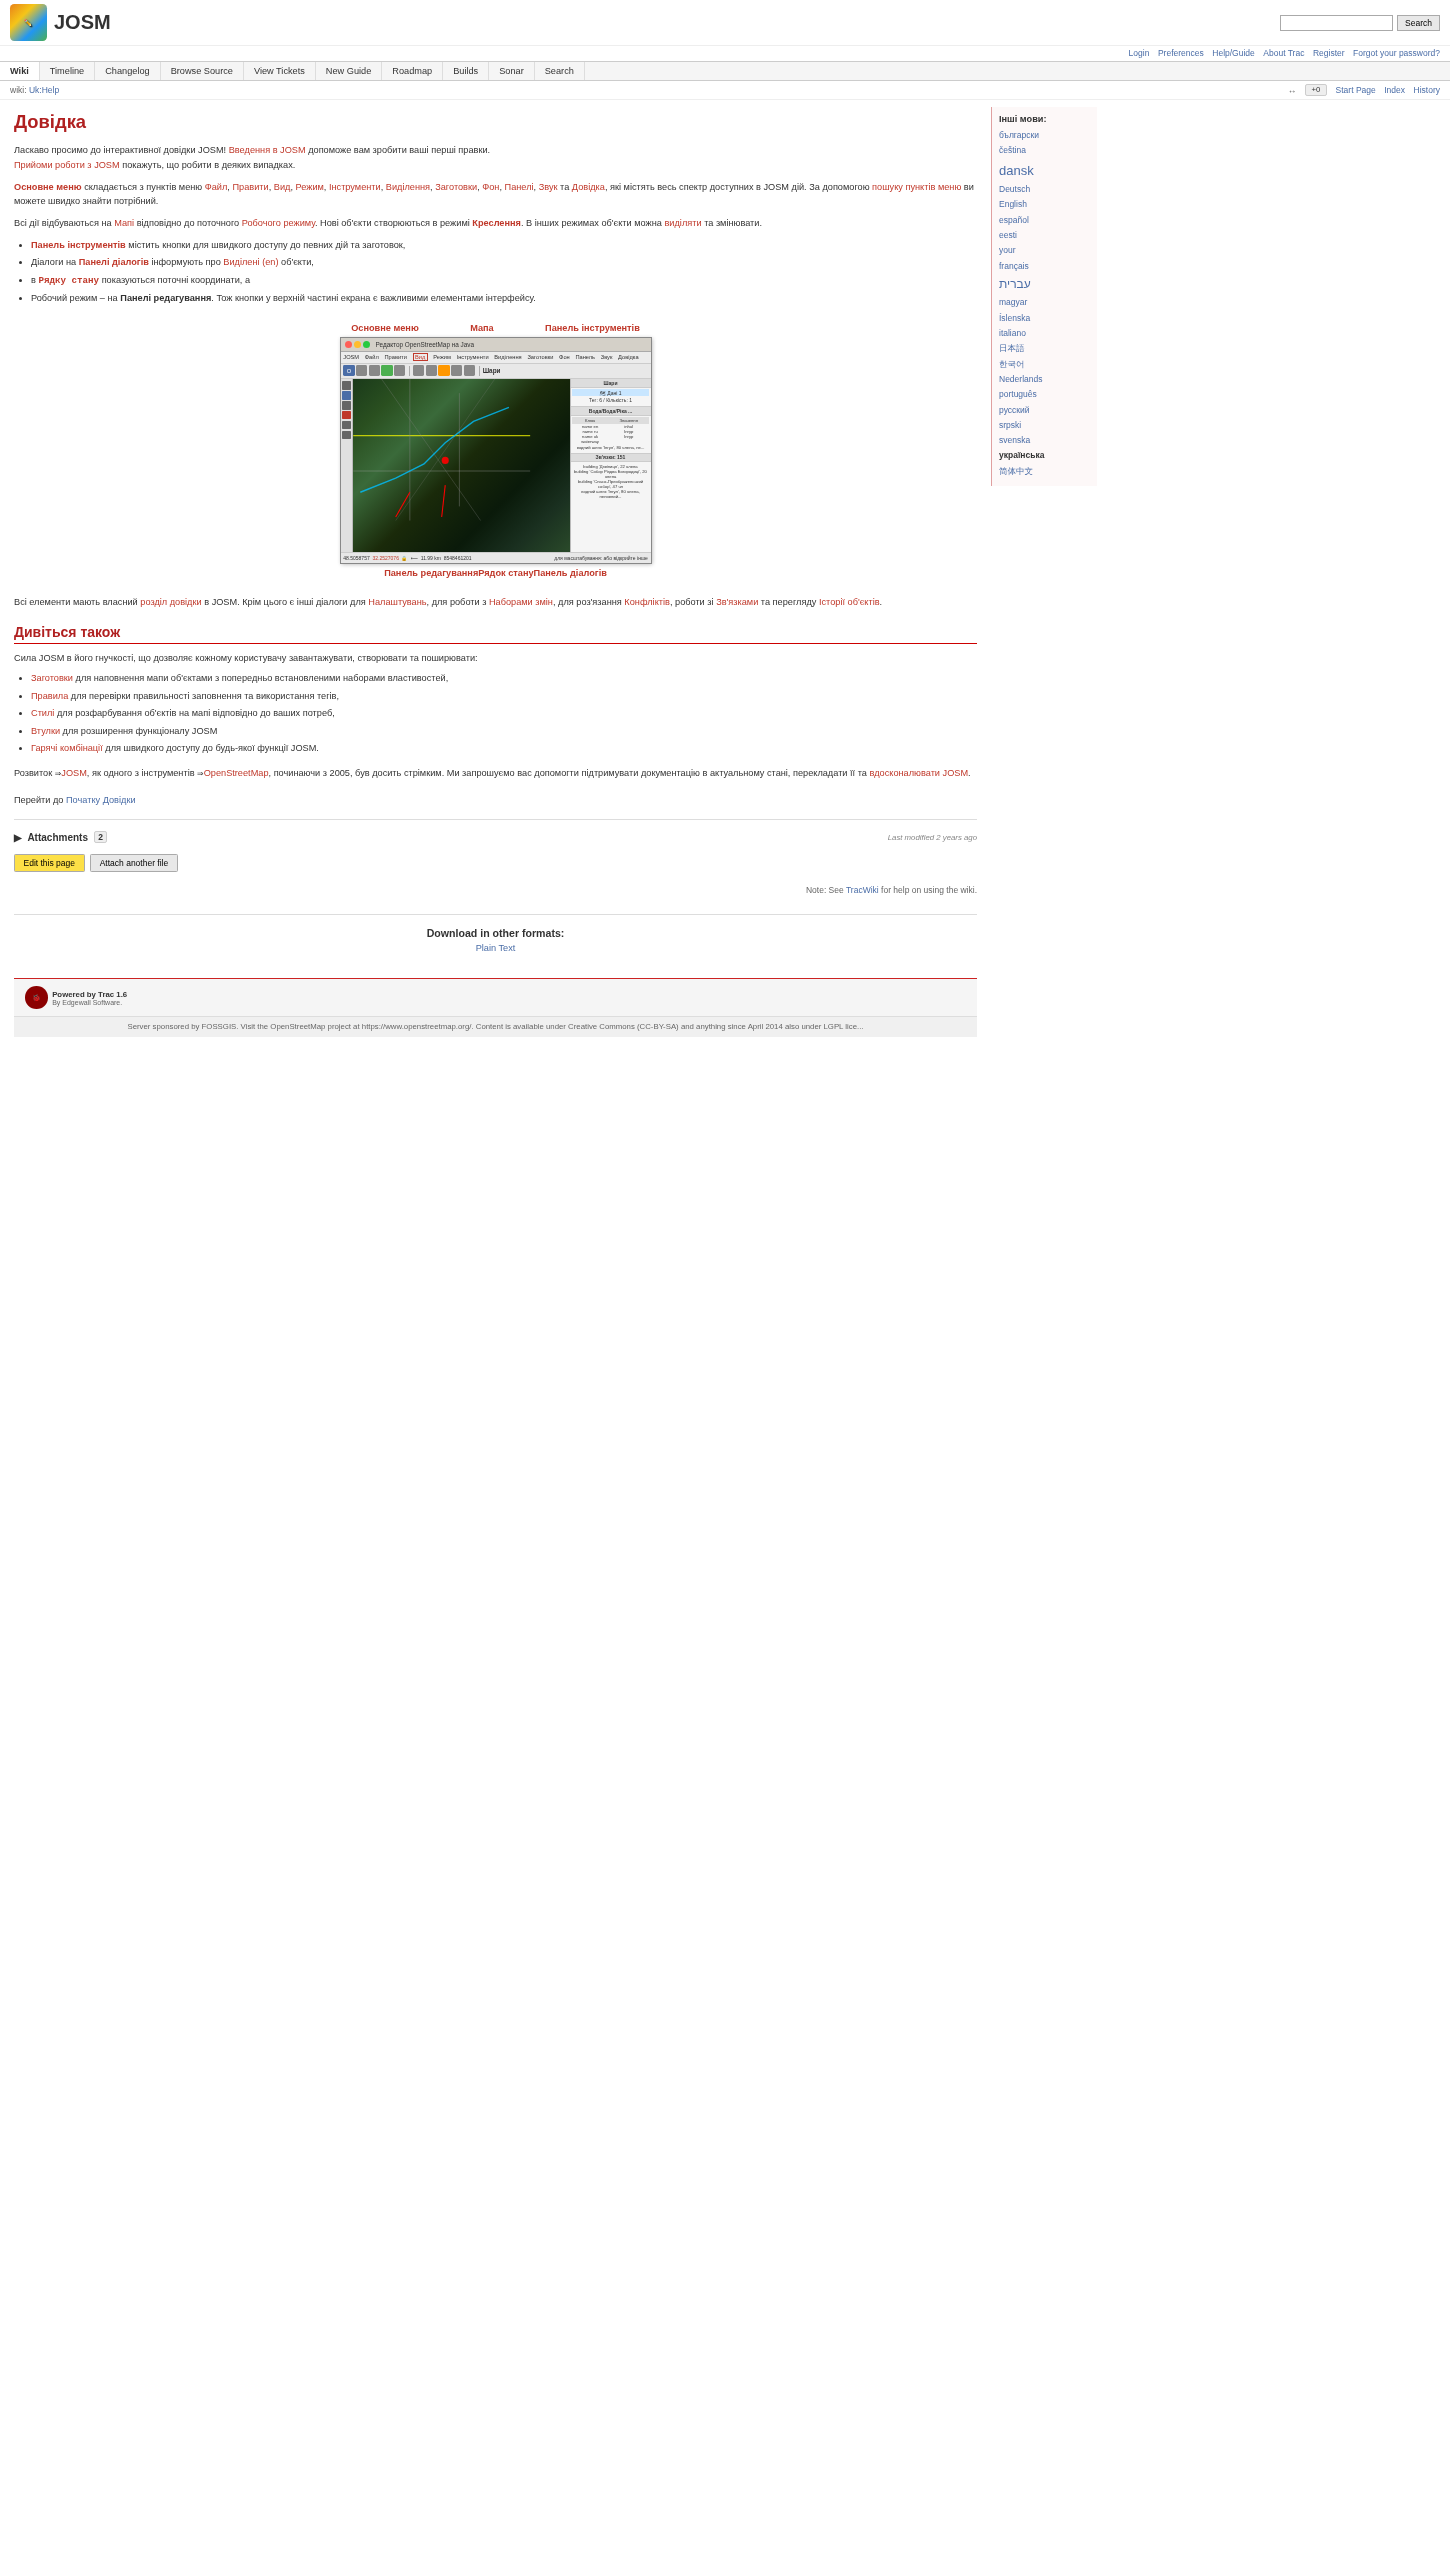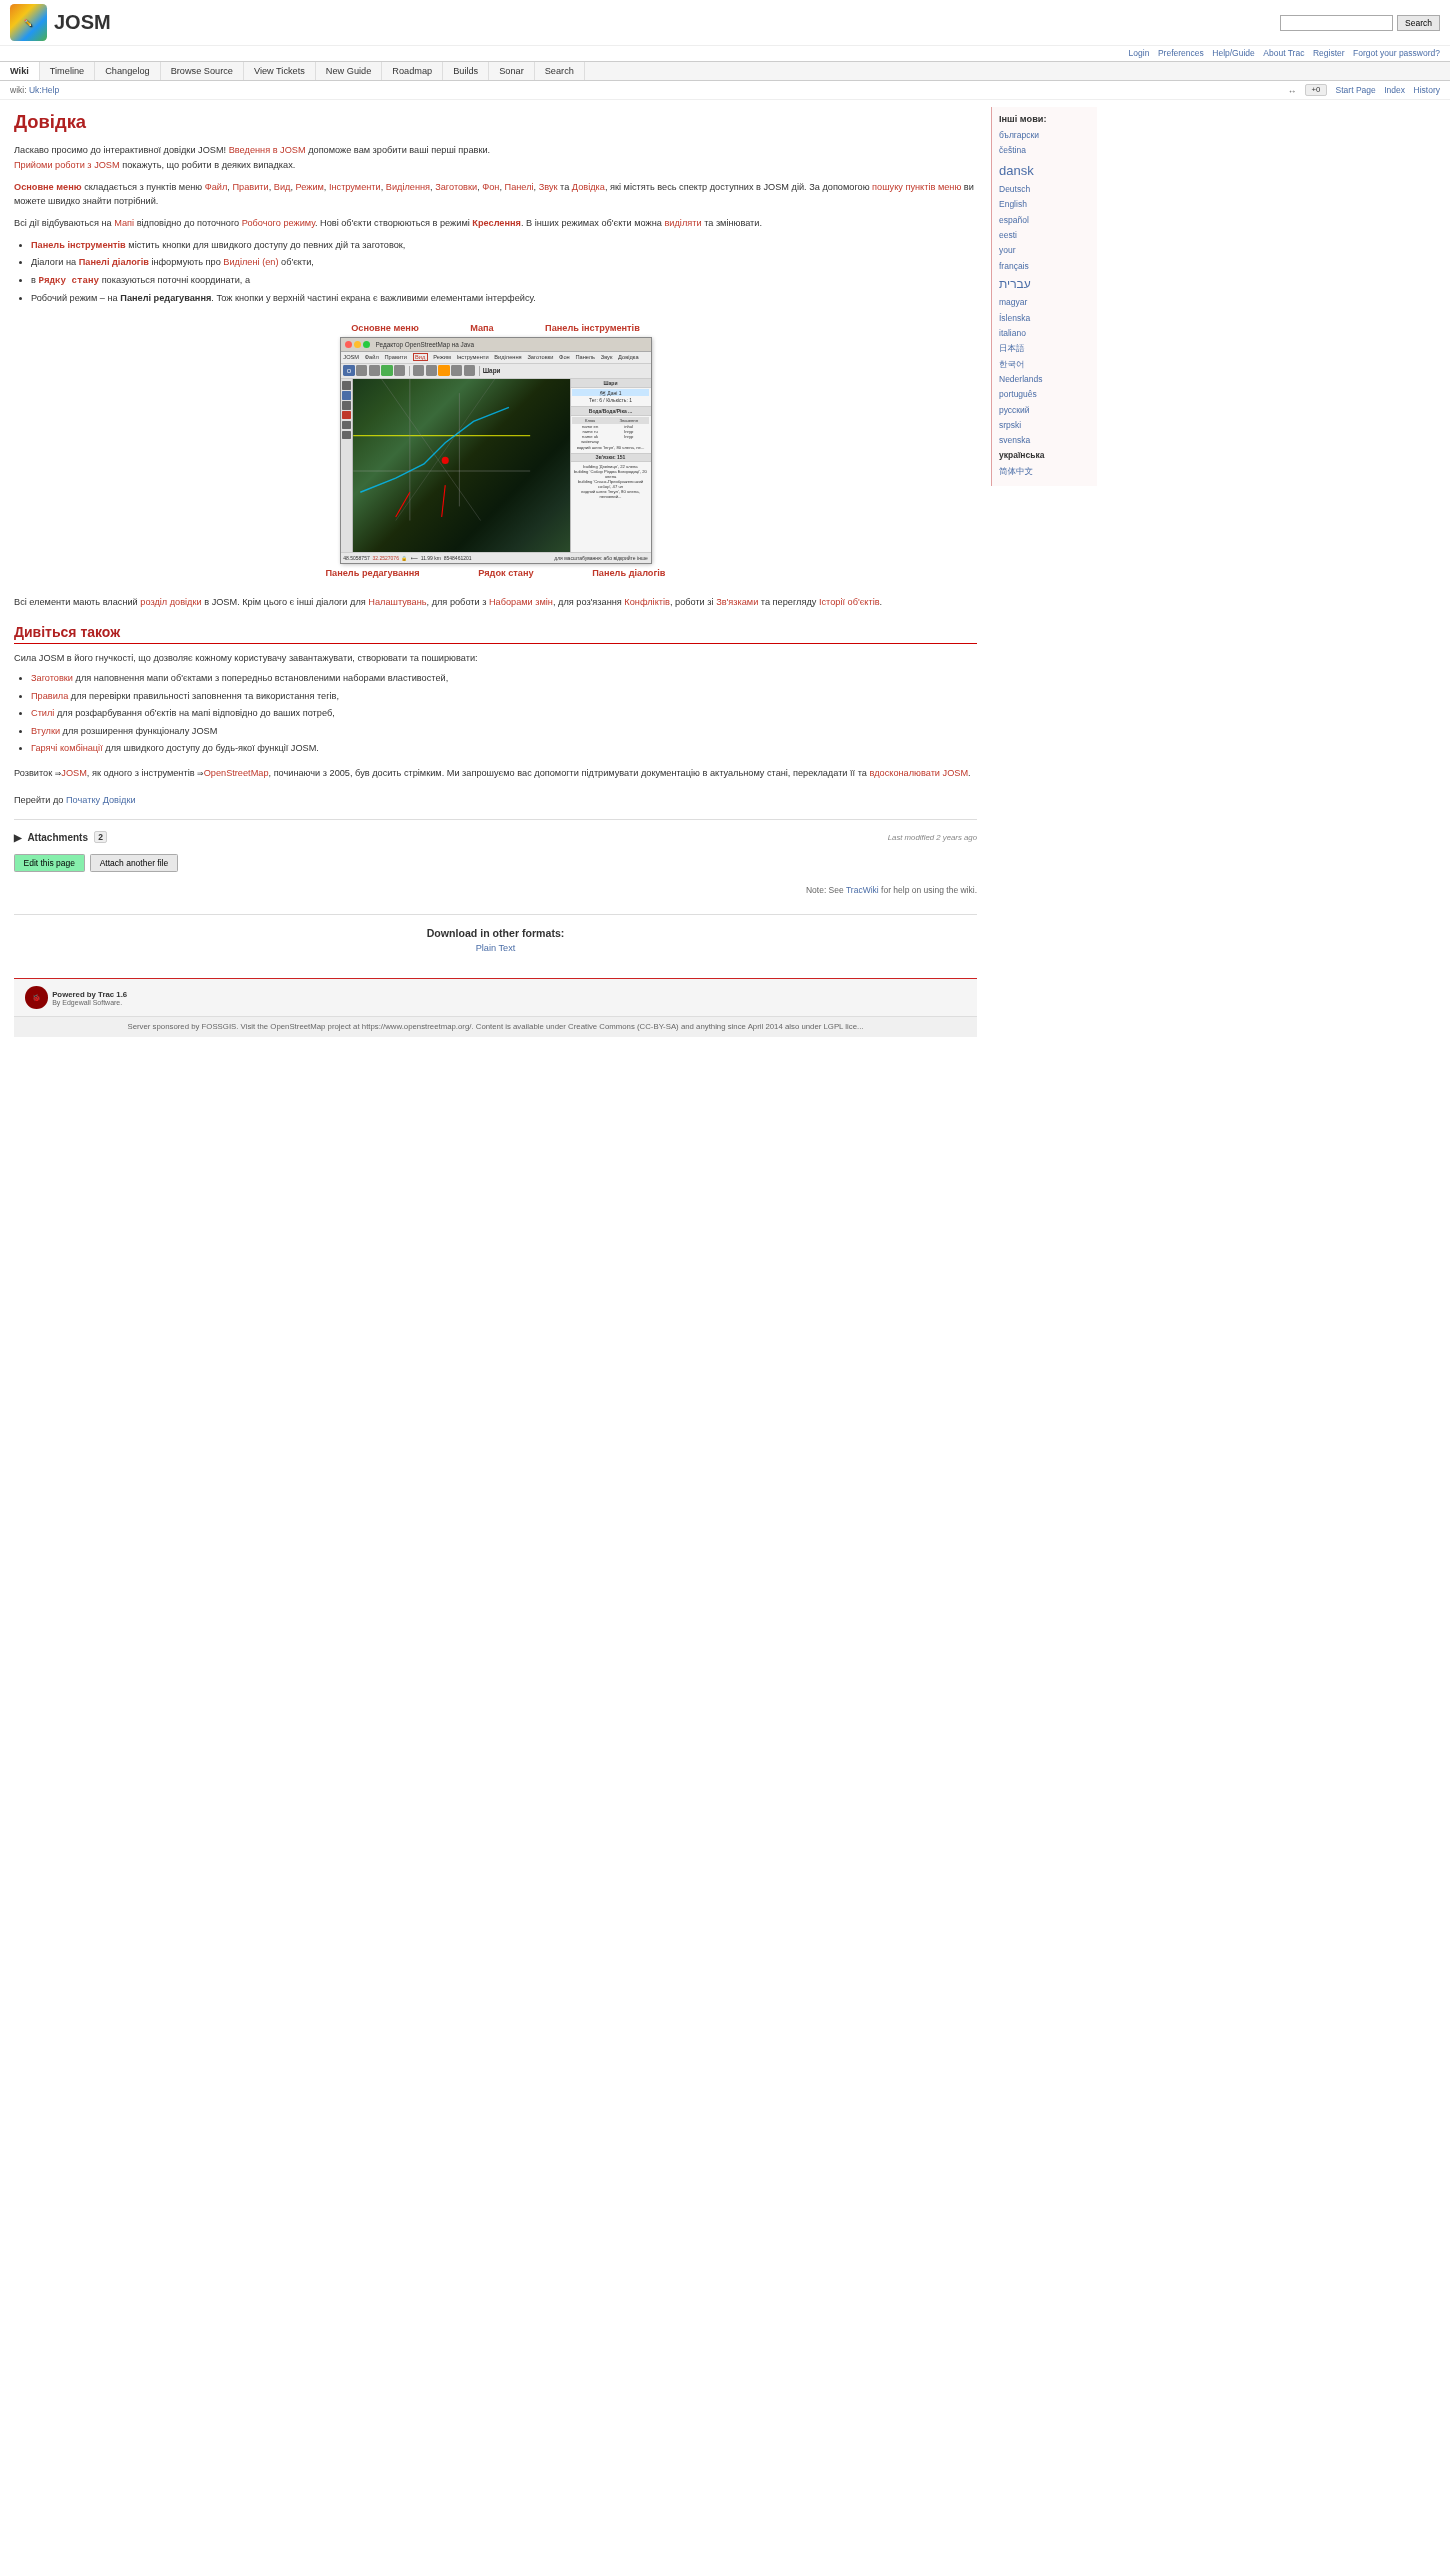--- a/index.html
+++ b/index.html
@@ -230,21 +230,21 @@
           <span>48.5058757</span>
           <span style="color:#c0392b;">32.2527076</span>
           <span>🔒</span>
           <span>⟵</span>
           <span>11.99 km</span>
           <span>8548461201</span>
           <span style="flex:1;text-align:right;">для масштабування: або відкрийте інше</span>
         </div>
       </div>
 
-      <div style="display:flex;justify-content:space-between;margin-top:4.2px;">
+      <div style="display:flex;justify-content:center;margin-top:4.2px;">
         <span style="color:#c0392b;font-weight:bold;font-size:9.2px;">Панель редагування</span>
         <span style="color:#c0392b;font-weight:bold;font-size:9.2px;">Рядок стану</span>
         <span style="color:#c0392b;font-weight:bold;font-size:9.2px;">Панель діалогів</span>
       </div>
     </div>
 
     <p style="line-height:1.6;margin:10px 0;font-size:9.2px;">
       Всі елементи мають власний <a href="#" style="color:#c0392b;">розділ довідки</a> в JOSM. Крім цього є інші діалоги для <a href="#" style="color:#c0392b;">Налаштувань</a>, для роботи з <a href="#" style="color:#c0392b;">Наборами змін</a>, для роз'язання <a href="#" style="color:#c0392b;">Конфліктів</a>, роботи зі <a href="#" style="color:#c0392b;">Зв'язками</a> та перегляду <a href="#" style="color:#c0392b;">Історії об'єктів</a>.
     </p>
 
@@ -284,21 +284,21 @@
       <div style="display:flex;justify-content:space-between;align-items:center;">
         <div style="display:flex;align-items:center;gap:5.7px;font-weight:bold;font-size:10px;cursor:pointer;">
           <span style="color:#333;">▶</span>
           <span>Attachments</span>
           <span style="background:#eee;border:0.7px solid #ccc;border-radius:2.1px;padding:0 3.5px;font-size:8.5px;">2</span>
         </div>
         <span style="font-size:7.8px;color:#888;font-style:italic;">Last modified 2 years ago</span>
       </div>
 
       <div style="display:flex;gap:5.7px;margin-top:11.3px;">
-        <button style="background:#86efac;border:0.7px solid #aaa;padding:2.8px 8.5px;font-size:8.5px;cursor:pointer;border-radius:1.4px;">Edit this page</button>
+        <button style="background:#fde047;border:0.7px solid #aaa;padding:2.8px 8.5px;font-size:8.5px;cursor:pointer;border-radius:1.4px;">Edit this page</button>
         <button style="background:#e8e8e8;border:0.7px solid #aaa;padding:2.8px 8.5px;font-size:8.5px;cursor:pointer;border-radius:1.4px;">Attach another file</button>
       </div>
     </div>
 
     <div style="text-align:right;padding:5.7px 0;font-size:8.5px;color:#666;margin-top:7px;">
       <span>Note: See</span> <a href="#" style="color:#4a6da7;">TracWiki</a> <span>for help on using the wiki.</span>
     </div>
 
     <div style="text-align:center;margin:14px 0;padding:11.3px;border-top:0.7px solid #ddd;">
       <div style="font-weight:bold;font-size:10.6px;margin-bottom:4.2px;">Download in other formats:</div>

